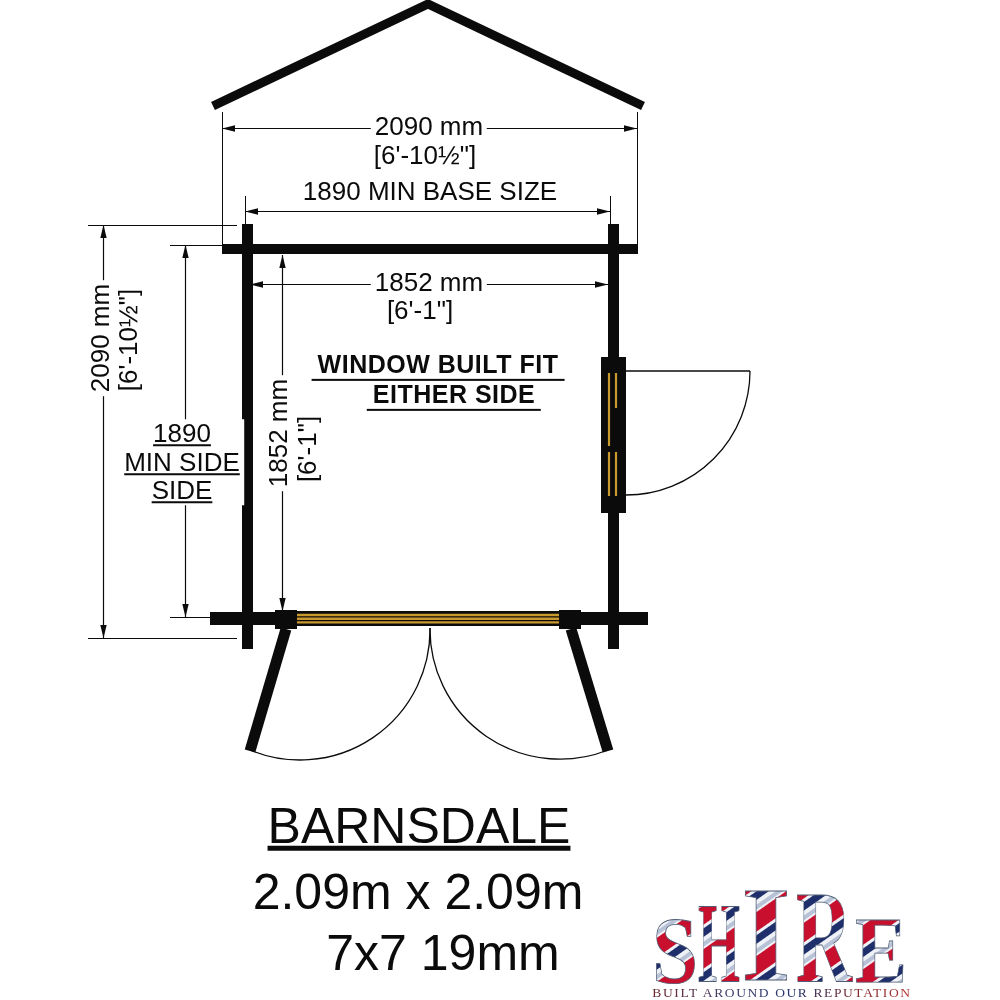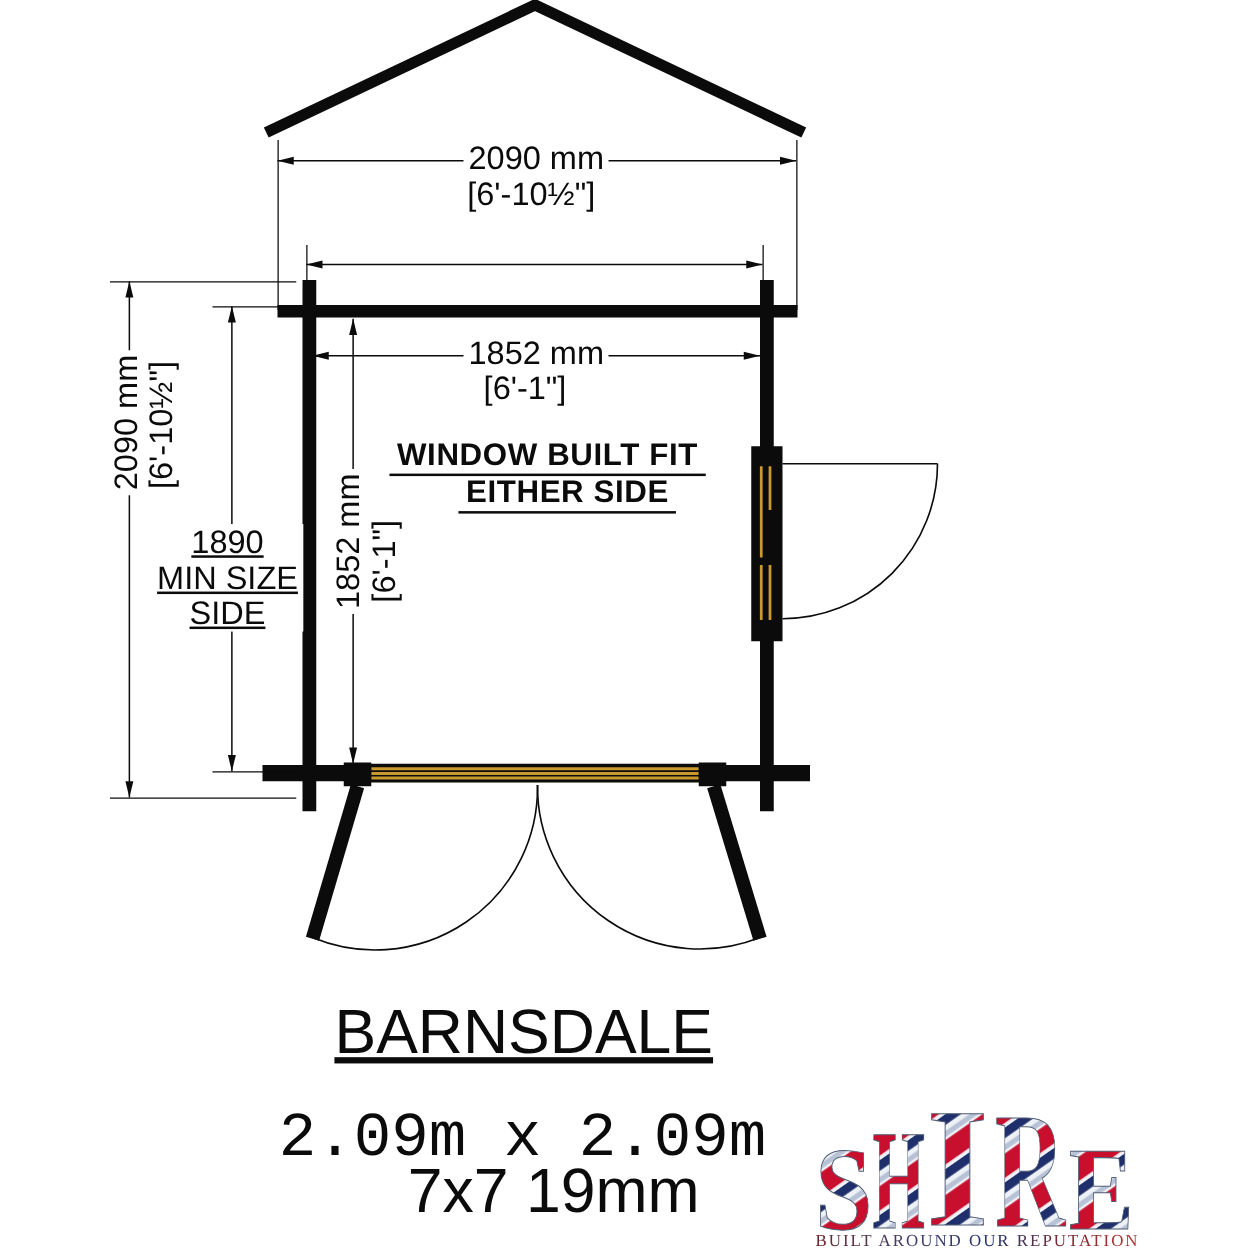--- a/index.html
+++ b/index.html
@@ -117,39 +117,40 @@
       <text x="719" y="982" font-size="114" textLength="42" lengthAdjust="spacingAndGlyphs">H</text>
       <text x="766" y="980" font-size="136" textLength="50" lengthAdjust="spacingAndGlyphs">I</text>
       <text x="824" y="981" font-size="132" textLength="56" lengthAdjust="spacingAndGlyphs">R</text>
       <text x="881" y="983" font-size="95" textLength="52" lengthAdjust="spacingAndGlyphs">E</text>
     </g>
     <text x="782" y="997" text-anchor="middle" font-family="Liberation Serif, DejaVu Serif, serif" font-size="13.5" letter-spacing="1.6" fill="url(#taggrad)">BUILT AROUND OUR REPUTATION</text>
   </svg>
 
   <div class="lbl bgw" style="left:429px;top:127px;">2090 mm</div>
   <div class="lbl" style="left:425px;top:156px;">[6'-10½"]</div>
+  <div class="lbl" style="left:430px;top:192px;">1890 MIN BASE SIZE</div>
   <div class="lbl bgw" style="left:429px;top:283px;">1852 mm</div>
   <div class="lbl" style="left:420px;top:311px;">[6'-1"]</div>
 
   <div class="lbl vert bgw" style="left:101px;top:338px;">2090 mm</div>
   <div class="lbl vert bgw" style="left:129px;top:340px;">[6'-10½"]</div>
 
   <div class="lbl bgw block3" style="left:182px;top:462px;">
     <span style="display:block">1890</span>
-    <span style="display:block">MIN SIZE</span>
+    <span style="display:block">MIN SIDE</span>
     <span style="display:block">SIDE</span>
   </div>
 
   <div class="lbl vert bgw" style="left:279px;top:433px;">1852 mm</div>
   <div class="lbl vert bgw" style="left:308px;top:449px;">[6'-1"]</div>
 
   <div class="lbl note" style="left:438px;top:366px;">
     <span class="ul">WINDOW BUILT FIT</span>
   </div>
   <div class="lbl note" style="left:454px;top:396px;">
     <span class="ul">EITHER SIDE</span>
   </div>
 
   <div class="lbl big" style="left:419px;top:826px;text-decoration:underline;">BARNSDALE</div>
-  <div class="lbl big" style="left:418px;top:912px;font-family:Liberation Mono, monospace;">2.09m x 2.09m</div>
+  <div class="lbl big" style="left:418px;top:892px;">2.09m x 2.09m</div>
   <div class="lbl big" style="left:418px;top:953px;margin-left:25px;">7x7 19mm</div>
 
 </div>
 
 </body></html>

